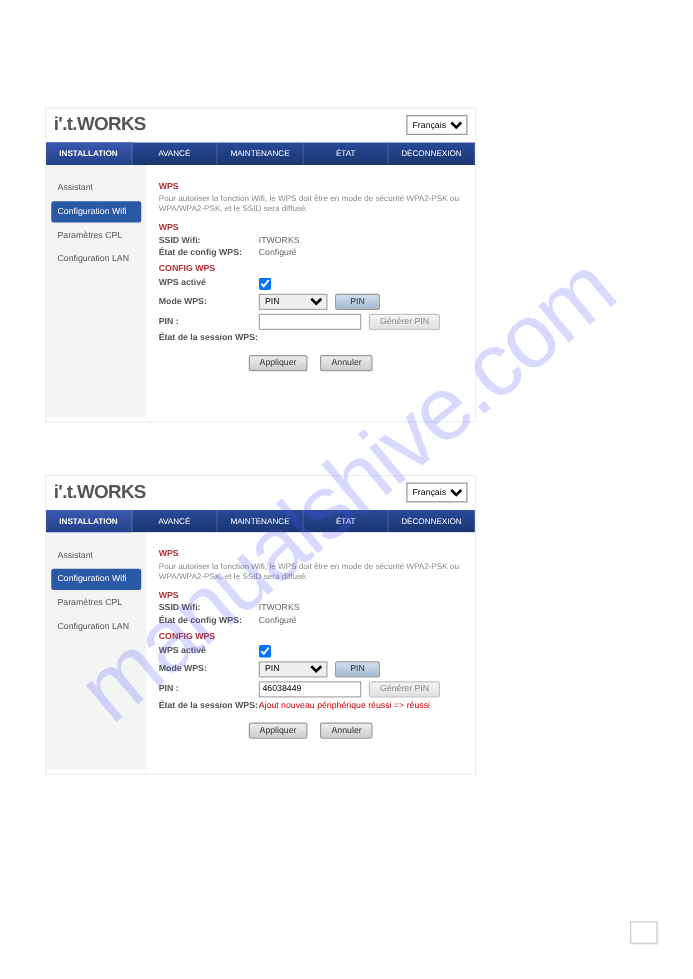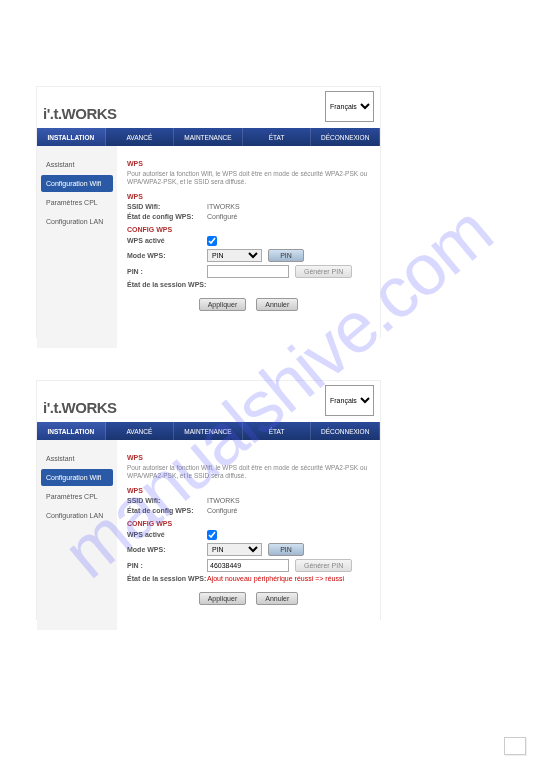--- a/index.html
+++ b/index.html
@@ -48,21 +48,21 @@
     padding: 4px 6px 6px 6px;
     letter-spacing: -0.5px;
     display: flex;
     justify-content: space-between;
     align-items: flex-end;
     gap: 48px;
   }
   .logo-span { font-family: Arial; }
   .lang-select {
     font-size: 7px;
-    height: 31px;
+    height: 16px;
     border: 1px solid #999;
     background: #fff;
   }
   .navbar {
     display: flex;
     height: 18px;
     background: linear-gradient(#2a4a9a, #1a3570);
     font-size: 6.5px;
     color: #fff;
     align-items: stretch;

